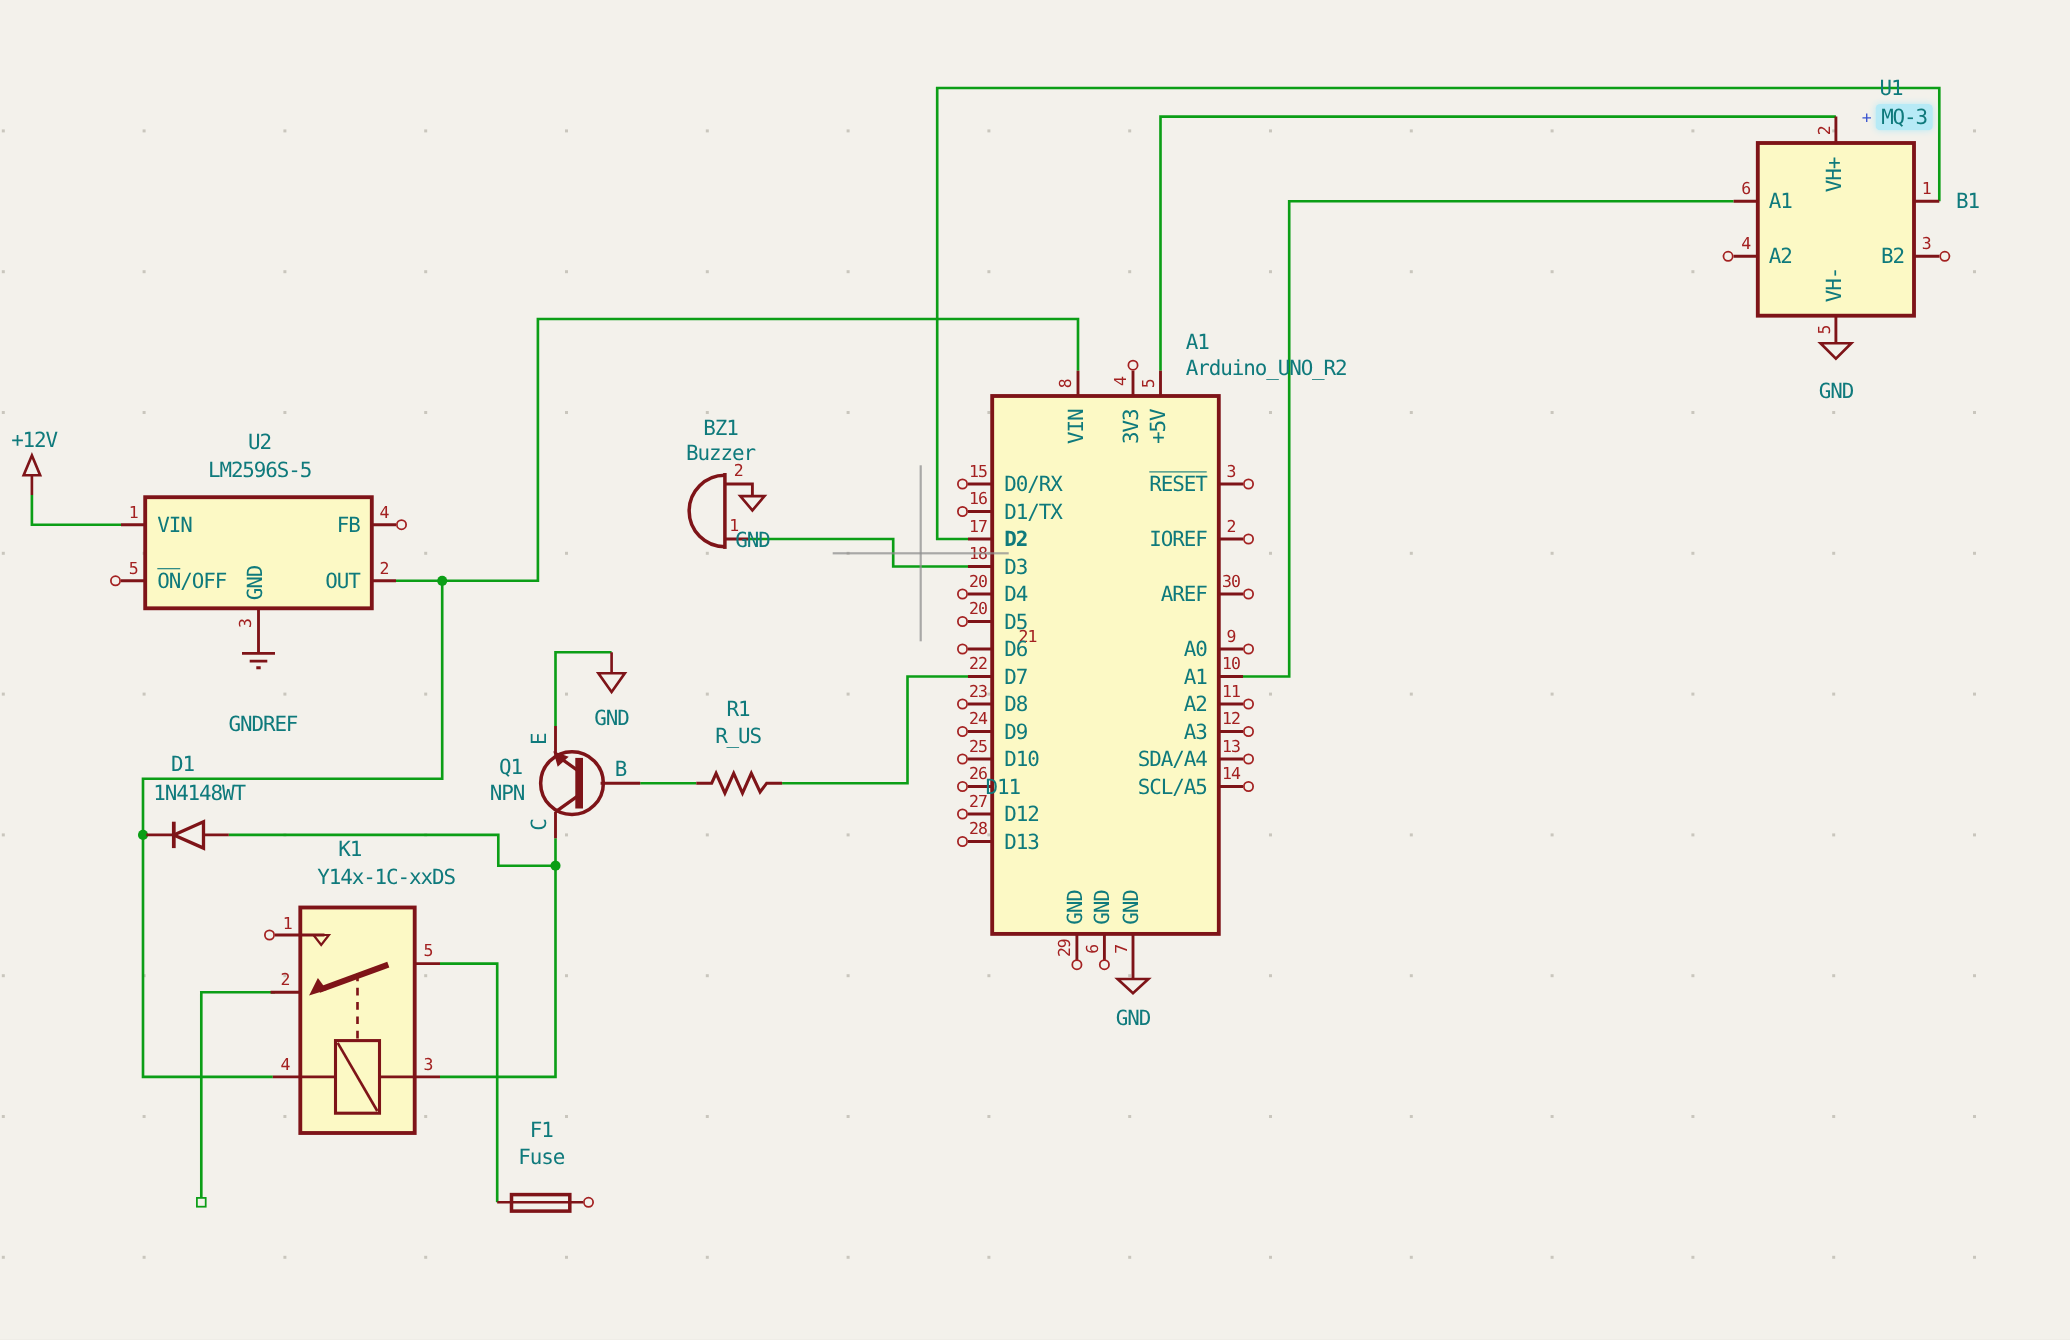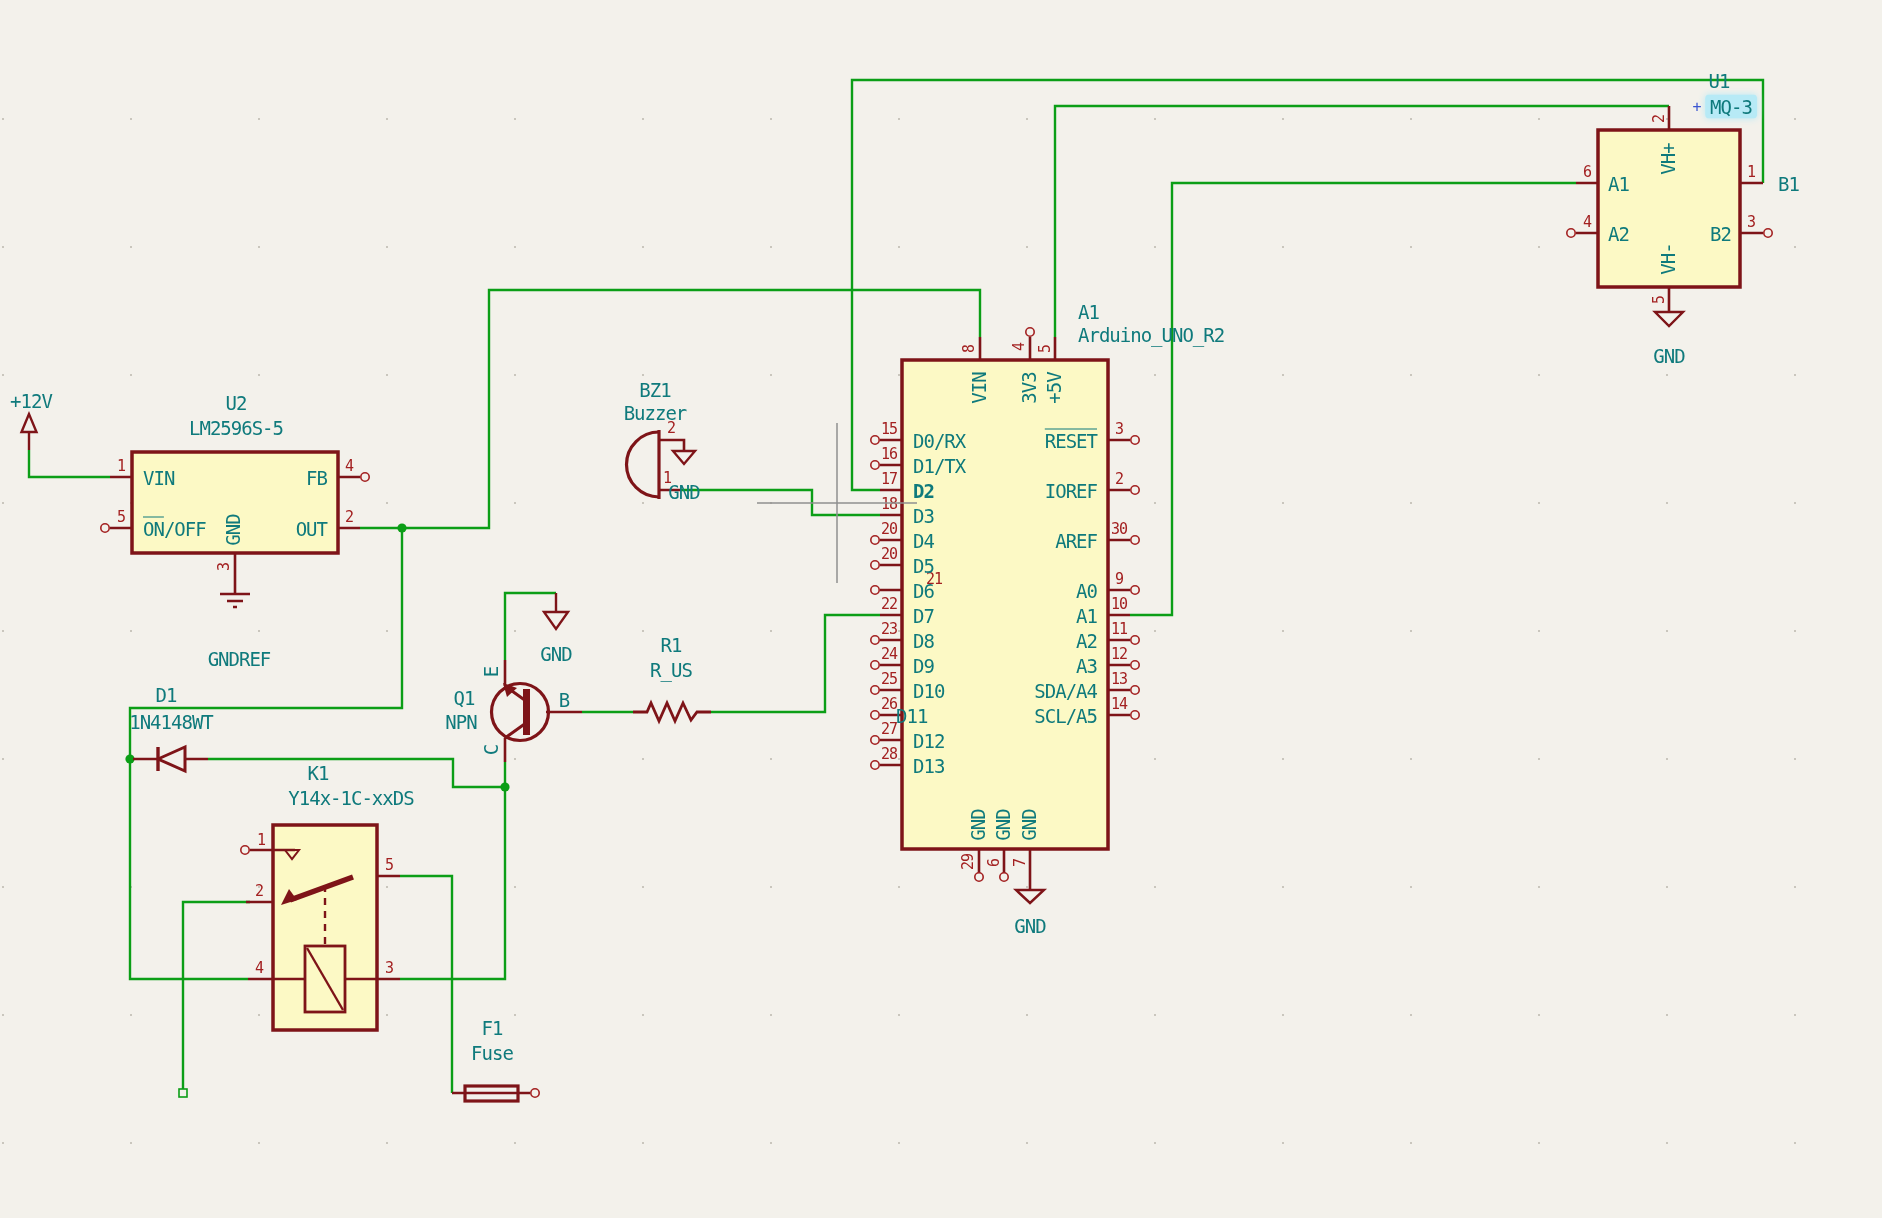--- a/index.html
+++ b/index.html
@@ -192,21 +192,21 @@
 <div class="t" style="left:461px;top:722px;">NPN</div>
 <div class="t rot" style="left:491px;top:672px;">E</div>
 <div class="t rot" style="left:491px;top:750px;">C</div>
 <div class="t" style="left:564px;top:700px;">B</div>
 <div class="t" style="left:556px;top:654px;">GND</div>
 
 <div class="t" style="left:671px;top:645px;">R1</div>
 <div class="t" style="left:671px;top:670px;">R_US</div>
 
 <div class="t" style="left:166px;top:695px;">D1</div>
-<div class="t" style="left:171px;top:722px;">1N4148WT</div>
+<div class="t" style="left:181px;top:722px;">1N4148WT</div>
 
 <div class="t" style="left:318px;top:773px;">K1</div>
 <div class="t" style="left:331px;top:798px;margin-left:20px;">Y14x-1C-xxDS</div>
 <div class="t num" style="left:261px;top:840px;">1</div>
 <div class="t num" style="left:259px;top:891px;">2</div>
 <div class="t num" style="left:259px;top:968px;">4</div>
 <div class="t num" style="left:389px;top:865px;">5</div>
 <div class="t num" style="left:389px;top:968px;">3</div>
 
 <div class="t" style="left:492px;top:1028px;">F1</div>

